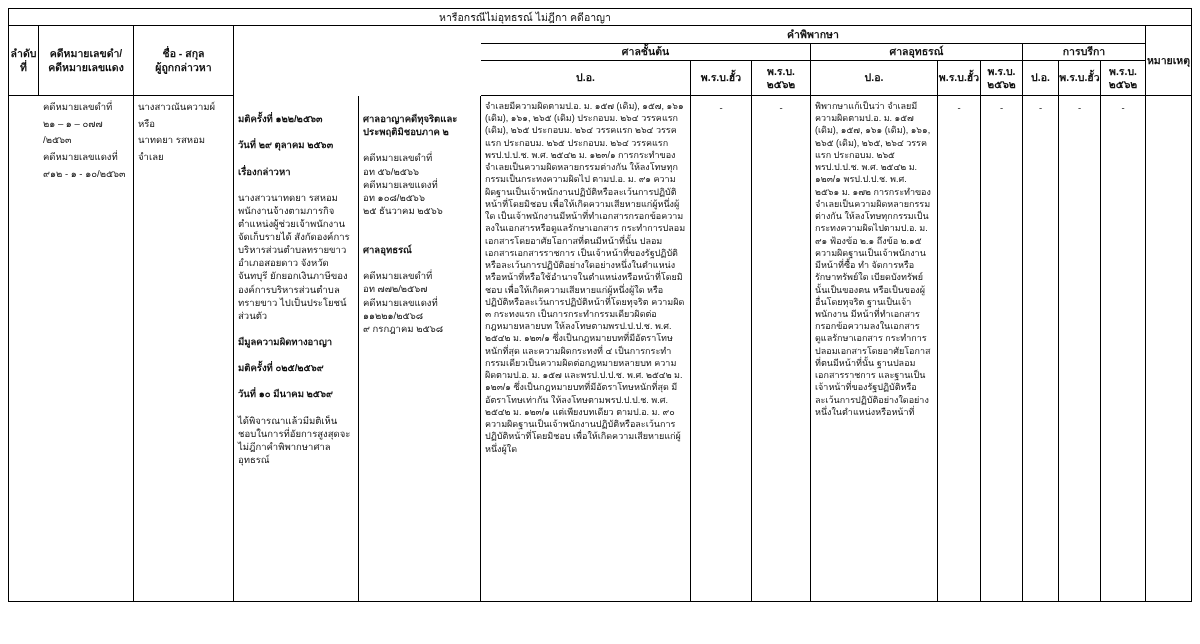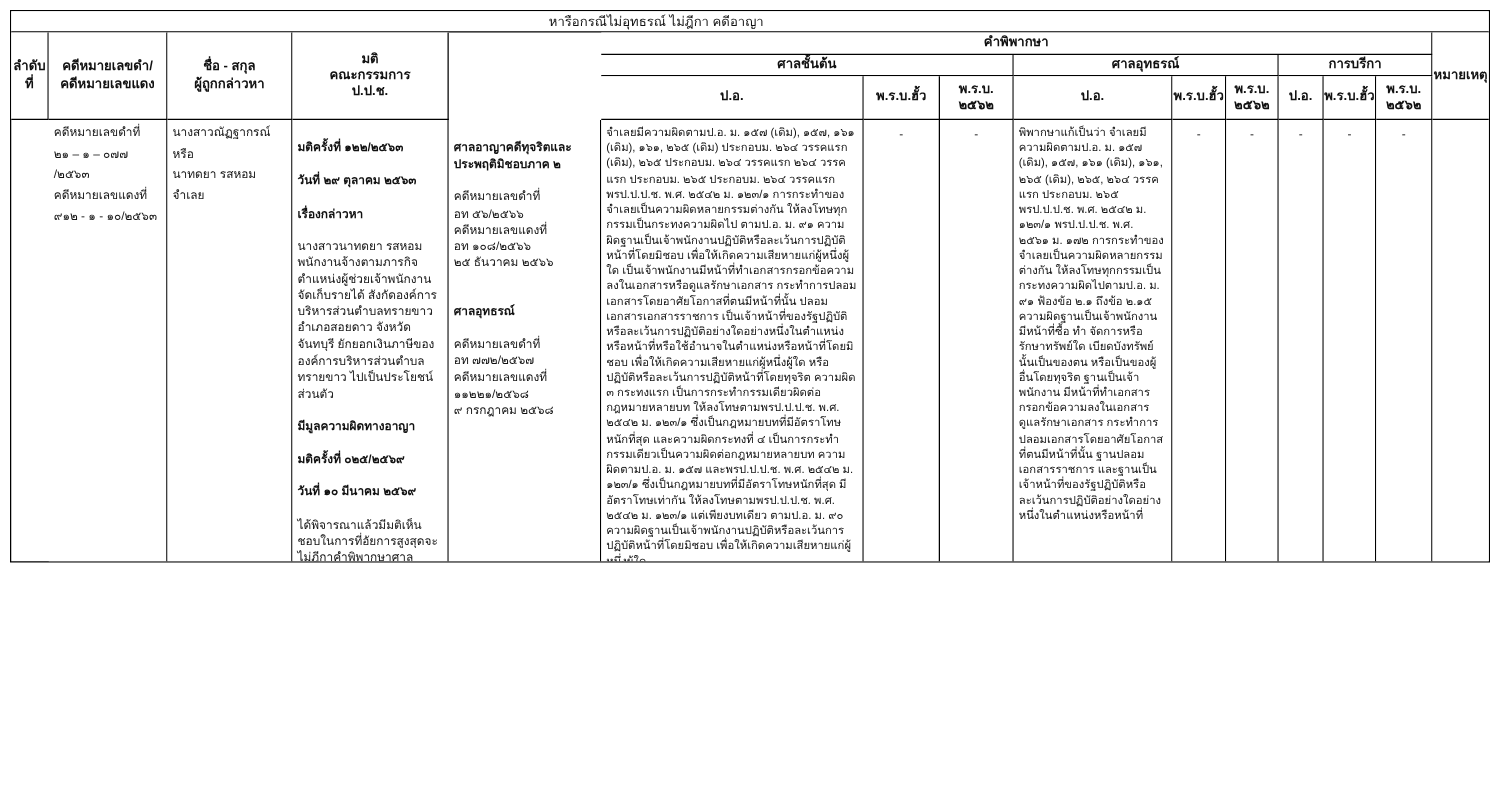--- a/index.html
+++ b/index.html
@@ -5,21 +5,21 @@
   * { box-sizing: border-box; margin: 0; padding: 0; }
   html, body { width: 1200px; height: 644px; background: #ffffff; }
   body {
     font-family: "Liberation Sans", sans-serif;
     color: #111;
     position: relative;
   }
   .tbl {
     position: absolute;
     left: 8px; top: 8px;
-    width: 1184px; height: 442px;
+    width: 1184px; height: 594px;
     display: grid;
     grid-template-columns: 30px 95px 100px 125px 122px 210px 61px 59px 127px 43px 42px 36px 42px 45px 1fr;
     grid-template-rows: 17px 18px 17px 35px 1fr;
     border: 1.5px solid #000;
     background: #fff;
   }
   .cell { background: #fff; overflow: hidden; }
   .br { border-right: 1px solid #000; }
   .bb { border-bottom: 1px solid #000; }
   .hd {
@@ -54,23 +54,20 @@
   <div class="cell bb title-cell" style="grid-column:1 / span 15; grid-row:1;">
     <span>หารือกรณีไม่อุทธรณ์ ไม่ฎีกา คดีอาญา</span>
   </div>
 
   <div class="cell br bb hd" style="grid-column:1; grid-row:2 / span 3;">ลำดับ
 ที่</div>
   <div class="cell br bb hd" style="grid-column:2; grid-row:2 / span 3;">คดีหมายเลขดำ/
 คดีหมายเลขแดง</div>
   <div class="cell br bb hd" style="grid-column:3; grid-row:2 / span 3;">ชื่อ - สกุล
 ผู้ถูกกล่าวหา</div>
-  <div class="cell br bb hd" style="grid-column:4; grid-row:2 / span 3;">มติ
-คณะกรรมการ
-ป.ป.ช.</div>
 
   <div class="cell br bb hd" style="grid-column:6 / span 9; grid-row:2;">คำพิพากษา</div>
 
   <div class="cell br bb hd" style="grid-column:6 / span 3; grid-row:3;">ศาลชั้นต้น</div>
   <div class="cell br bb hd" style="grid-column:9 / span 3; grid-row:3;">ศาลอุทธรณ์</div>
   <div class="cell br bb hd" style="grid-column:12 / span 3; grid-row:3;">การบรีกา</div>
 
   <div class="cell br bb hd" style="grid-column:6; grid-row:4;">ป.อ.</div>
   <div class="cell br bb hd" style="grid-column:7; grid-row:4;">พ.ร.บ.ฮั้ว</div>
   <div class="cell br bb hd" style="grid-column:8; grid-row:4;">พ.ร.บ. ๒๕๖๒</div>
@@ -85,21 +82,21 @@
 
   <div class="cell bb hd" style="grid-column:15; grid-row:2 / span 3;">หมายเหตุ</div>
 
 
   <div class="cell br bd lh-wide" style="grid-column:2; grid-row:5;">คดีหมายเลขดำที่
 ๒๑ – ๑ – ๐๗๗
 /๒๕๖๓
 คดีหมายเลขแดงที่
 ๙๑๒ - ๑ - ๑๐/๒๕๖๓</div>
 
-  <div class="cell br bd lh-wide" style="grid-column:3; grid-row:5;">นางสาวณัฏฐากรณ์ หรือ
+  <div class="cell br bd lh-wide" style="grid-column:3; grid-row:5;">นางสาวณันความผ์ หรือ
 นาทดยา รสหอม จำเลย</div>
 
   <div class="cell br bd" style="grid-column:4; grid-row:5;">
     <div class="seg-b">มติครั้งที่ ๑๒๒/๒๕๖๓</div>
     <div class="seg-b">วันที่ ๒๙ ตุลาคม ๒๕๖๓</div>
     <div class="seg-b">เรื่องกล่าวหา</div>
     <div>นางสาวนาทดยา รสหอม พนักงานจ้างตามภารกิจตำแหน่งผู้ช่วยเจ้าพนักงานจัดเก็บรายได้ สังกัดองค์การบริหารส่วนตำบลทรายขาว อำเภอสอยดาว จังหวัดจันทบุรี ยักยอกเงินภาษีขององค์การบริหารส่วนตำบลทรายขาว ไปเป็นประโยชน์ส่วนตัว</div>
     <div class="seg-b">มีมูลความผิดทางอาญา</div>
     <div class="seg-b">มติครั้งที่ ๐๒๕/๒๕๖๙</div>
     <div class="seg-b">วันที่ ๑๐ มีนาคม ๒๕๖๙</div>

